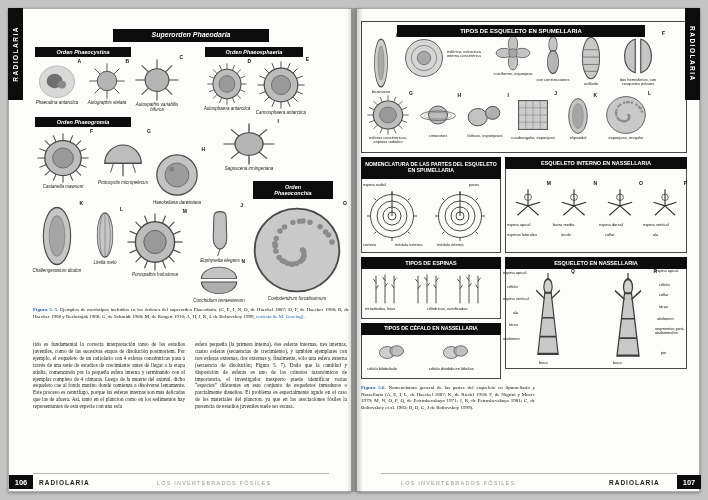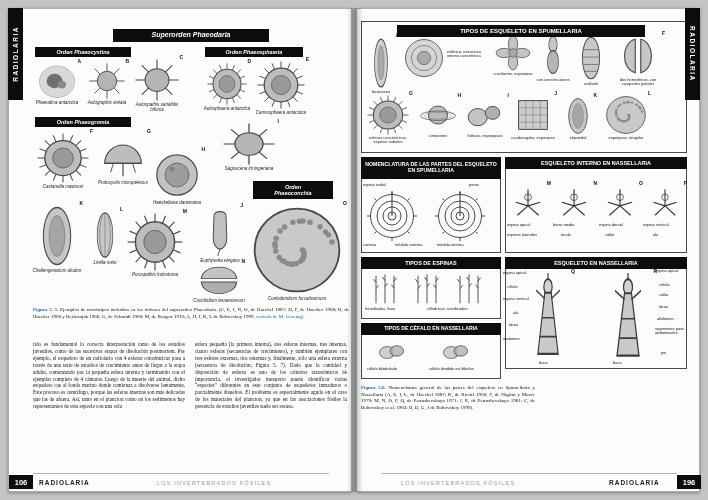--- a/index.html
+++ b/index.html
@@ -338,21 +338,21 @@
   <div class="panel" style="left:4px;top:314px;width:140px;height:56px"></div>
   <div class="bar" style="left:4px;top:314px;width:140px;height:12px;font-size:5.2px;font-weight:bold">TIPOS DE CÉFALO EN NASSELLARIA</div>
 
   <div class="caption" style="left:4px;top:376px;width:174px">
     <span class="fignum">Figura 5.6.</span><span> Nomenclatura general de las partes del esqueleto en Spumellaria y Nassellaria (A, E, I, L, de Haeckel 1887; K, de Riedel 1958; F, de Nigrini y Moore 1979; M, N, O, P, Q, de Petrushevskaya 1971; J, R, de Petrushevskaya 1981; C, de Boltovskoy et al. 1983; B, D, G, J de Boltovskoy 1999).</span>
   </div>
 
   <div class="rule" style="left:24px;top:464px;width:296px"></div>
   <div class="footBook" style="left:44px;top:471px">LOS INVERTEBRADOS FÓSILES</div>
   <div class="footTitle" style="left:252px;top:470px">RADIOLARIA</div>
-  <div class="pgnum" style="left:320px;top:466px;width:24px;height:14px">196</div>
+  <div class="pgnum" style="left:320px;top:466px;width:24px;height:14px">107</div>
 <div class="fig" style="left: 10px; top: 28px; width: 28px; height: 52px;">
       <svg viewBox="0 0 100 100" preserveAspectRatio="none" width="100%" height="100%">
         <ellipse cx="50" cy="50" rx="23" ry="46" fill="#cecece" stroke="#4a4a4a" stroke-width="2.5"></ellipse>
         <ellipse cx="50" cy="50" rx="11" ry="33" fill="#a8a8a8" stroke="#6a6a6a" stroke-width="1"></ellipse>
       </svg>
       <span class="flet">A</span>
     </div>
     <span class="flab" style="left: 4px; top: 81px; width: 40px;">biconvexo</span>
     <div class="fig" style="left: 46px; top: 28px; width: 42px; height: 42px;">
       <svg viewBox="0 0 100 100" preserveAspectRatio="none" width="100%" height="100%">

